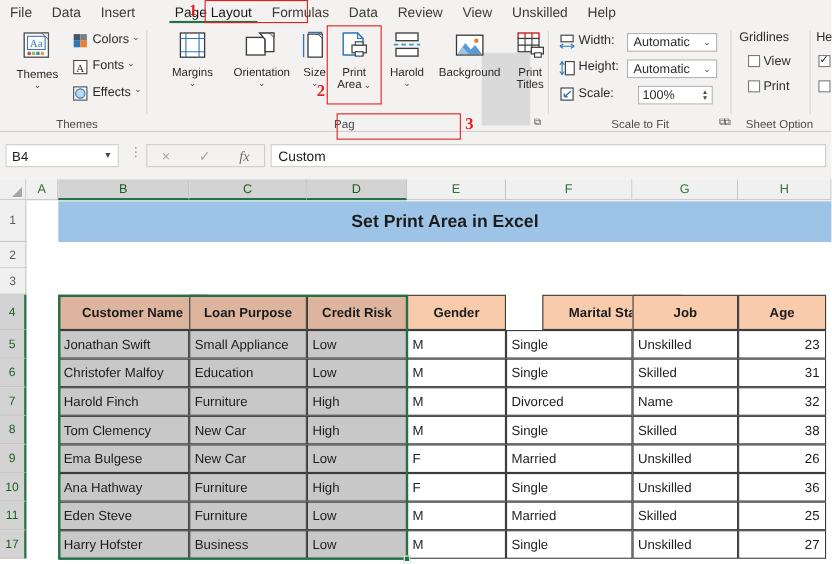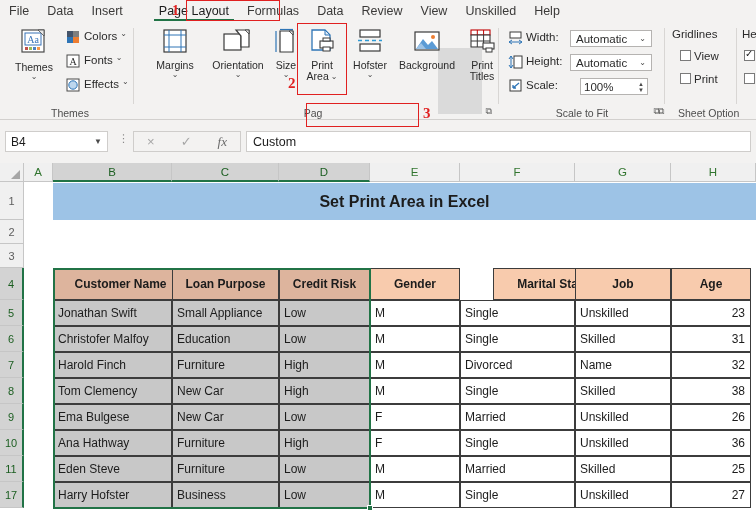--- a/index.html
+++ b/index.html
@@ -324,21 +324,21 @@
       </div>
 
       <div class="bigbtn" style="left:210px; top:6px; width:44px;">
         <span class="ico">
           <svg width="30" height="28" viewBox="0 0 30 28">
             <rect x="5" y="2" width="20" height="7" fill="#fff" stroke="#3a3a3a" stroke-width="1.2"></rect>
             <rect x="5" y="16" width="20" height="7" fill="#fff" stroke="#3a3a3a" stroke-width="1.2"></rect>
             <line x1="3" y1="12.5" x2="27" y2="12.5" stroke="#2e9bd6" stroke-width="1.6" stroke-dasharray="4,3"></line>
           </svg>
         </span>
-        <span>Hofster</span>
+        <span>Harold</span>
         <span class="chev">⌄</span>
       </div>
       <div class="bigbtn" style="left:252px; top:6px; width:74px;">
         <span class="ico">
           <svg width="32" height="28" viewBox="0 0 32 28">
             <rect x="4" y="4" width="24" height="18" fill="#fff" stroke="#3a3a3a" stroke-width="1.2"></rect>
             <circle cx="22" cy="9" r="2" fill="#ed7d31"></circle>
             <path d="M5 21 L12 11 L17 17 L21 13 L27 21 Z" fill="#5b9bd5"></path>
             <path d="M5 21 L10 15 L15 21 Z" fill="#9dc3e6"></path>
           </svg>

